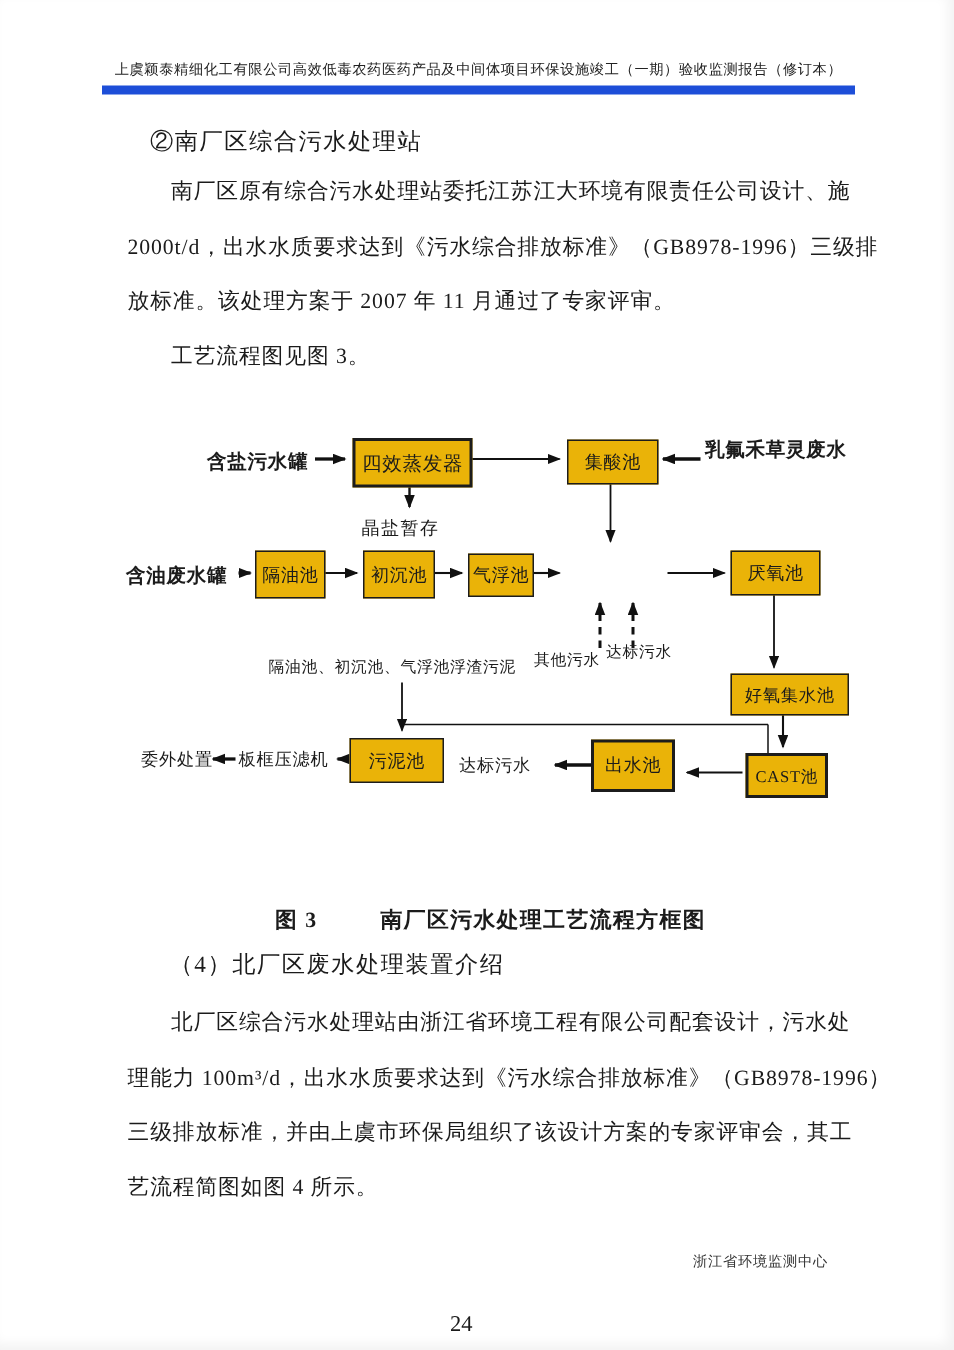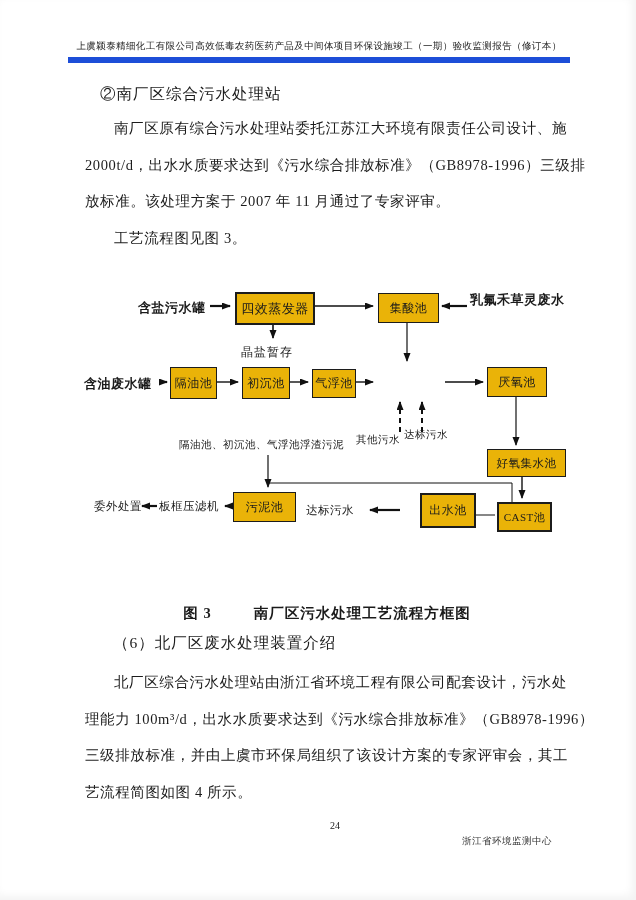--- a/index.html
+++ b/index.html
@@ -30,21 +30,21 @@
   .lab-in{font-weight:bold;font-size:13px;letter-spacing:0.5px;}
   .lab-sm{font-size:10.5px;letter-spacing:0.5px;}
   .lab-md{font-size:11.5px;letter-spacing:0.5px;}
   .note{position:absolute;left:78px;top:546px;width:494px;font-size:10.5px;color:#222;}
   .note .ln{height:21px;line-height:21px;white-space:nowrap;}
   .note .first{text-indent:1.2em;}
   .caption{position:absolute;left:85px;top:604px;width:484px;text-align:center;
     font-size:14.5px;font-weight:bold;letter-spacing:1px;}
   .caption .gap{display:inline-block;width:42px;}
   .h4{position:absolute;left:113px;top:633px;font-size:15.5px;letter-spacing:1px;}
-  .footer-page{position:absolute;left:300px;top:820px;width:40px;text-align:right;font-size:10px;}
+  .footer-page{position:absolute;left:300px;top:875px;width:40px;text-align:left;font-size:15px;}
   .footer-org{position:absolute;left:440px;top:835px;width:112px;text-align:right;font-size:9.5px;color:#333;letter-spacing:0.5px;}
 </style>
 </head>
 <body>
 
 <div class="page">
 
   <div class="hdr">上虞颖泰精细化工有限公司高效低毒农药医药产品及中间体项目环保设施竣工（一期）验收监测报告（修订本）</div>
 
   <div class="h2">②南厂区综合污水处理站</div>
@@ -99,36 +99,36 @@
     <div class="fc-lab lab-sm" style="left:344px;top:146px;">达标污水</div>
 
     <div class="fc-box bd2" style="left:175px;top:10px;width:76px;height:29px;font-size:13px;">四效蒸发器</div>
     <div class="fc-box" style="left:318px;top:11px;width:59px;height:28px;">集酸池</div>
     <div class="fc-box" style="left:110px;top:85px;width:45px;height:30px;">隔油池</div>
     <div class="fc-box" style="left:182px;top:85px;width:46px;height:30px;">初沉池</div>
     <div class="fc-box" style="left:252px;top:87px;width:42px;height:27px;">气浮池</div>
     <div class="fc-box" style="left:427px;top:85px;width:58px;height:28px;">厌氧池</div>
     <div class="fc-box" style="left:427px;top:167px;width:77px;height:26px;font-size:11.5px;">好氧集水池</div>
     <div class="fc-box bd2" style="left:437px;top:220px;width:51px;height:26px;font-size:11px;">CAST池</div>
-    <div class="fc-box bd2" style="left:360px;top:211px;width:52px;height:31px;">出水池</div>
+    <div class="fc-box bd2" style="left:334px;top:211px;width:52px;height:31px;">出水池</div>
     <div class="fc-box" style="left:173px;top:210px;width:61px;height:28px;border-width:1.5px;">污泥池</div>
 
     <div class="fc-lab" style="left:181px;top:62px;font-size:12px;letter-spacing:1px;">晶盐暂存</div>
     <div class="fc-lab lab-sm" style="left:119px;top:156px;">隔油池、初沉池、气浮池浮渣污泥</div>
     <div class="fc-lab lab-md" style="left:246px;top:221px;">达标污水</div>
     <div class="fc-lab lab-md" style="left:99px;top:217px;">板框压滤机</div>
     <div class="fc-lab lab-md" style="left:34px;top:217px;">委外处置</div>
   </div>
 
 
   <div class="caption">
     <span>图 3</span><span class="gap"></span><span>南厂区污水处理工艺流程方框图</span>
   </div>
 
-  <div class="h4">（6）北厂区废水处理装置介绍</div>
+  <div class="h4">（4）北厂区废水处理装置介绍</div>
 
   <div class="para" style="top:664px;">
     <div class="ln ind">北厂区综合污水处理站由浙江省环境工程有限公司配套设计，污水处</div>
     <div class="ln">理能力 100m³/d，出水水质要求达到《污水综合排放标准》（GB8978-1996）</div>
     <div class="ln">三级排放标准，并由上虞市环保局组织了该设计方案的专家评审会，其工</div>
     <div class="ln">艺流程简图如图 4 所示。</div>
   </div>
 
   <div class="footer-page">24</div>
   <div class="footer-org">浙江省环境监测中心</div>

